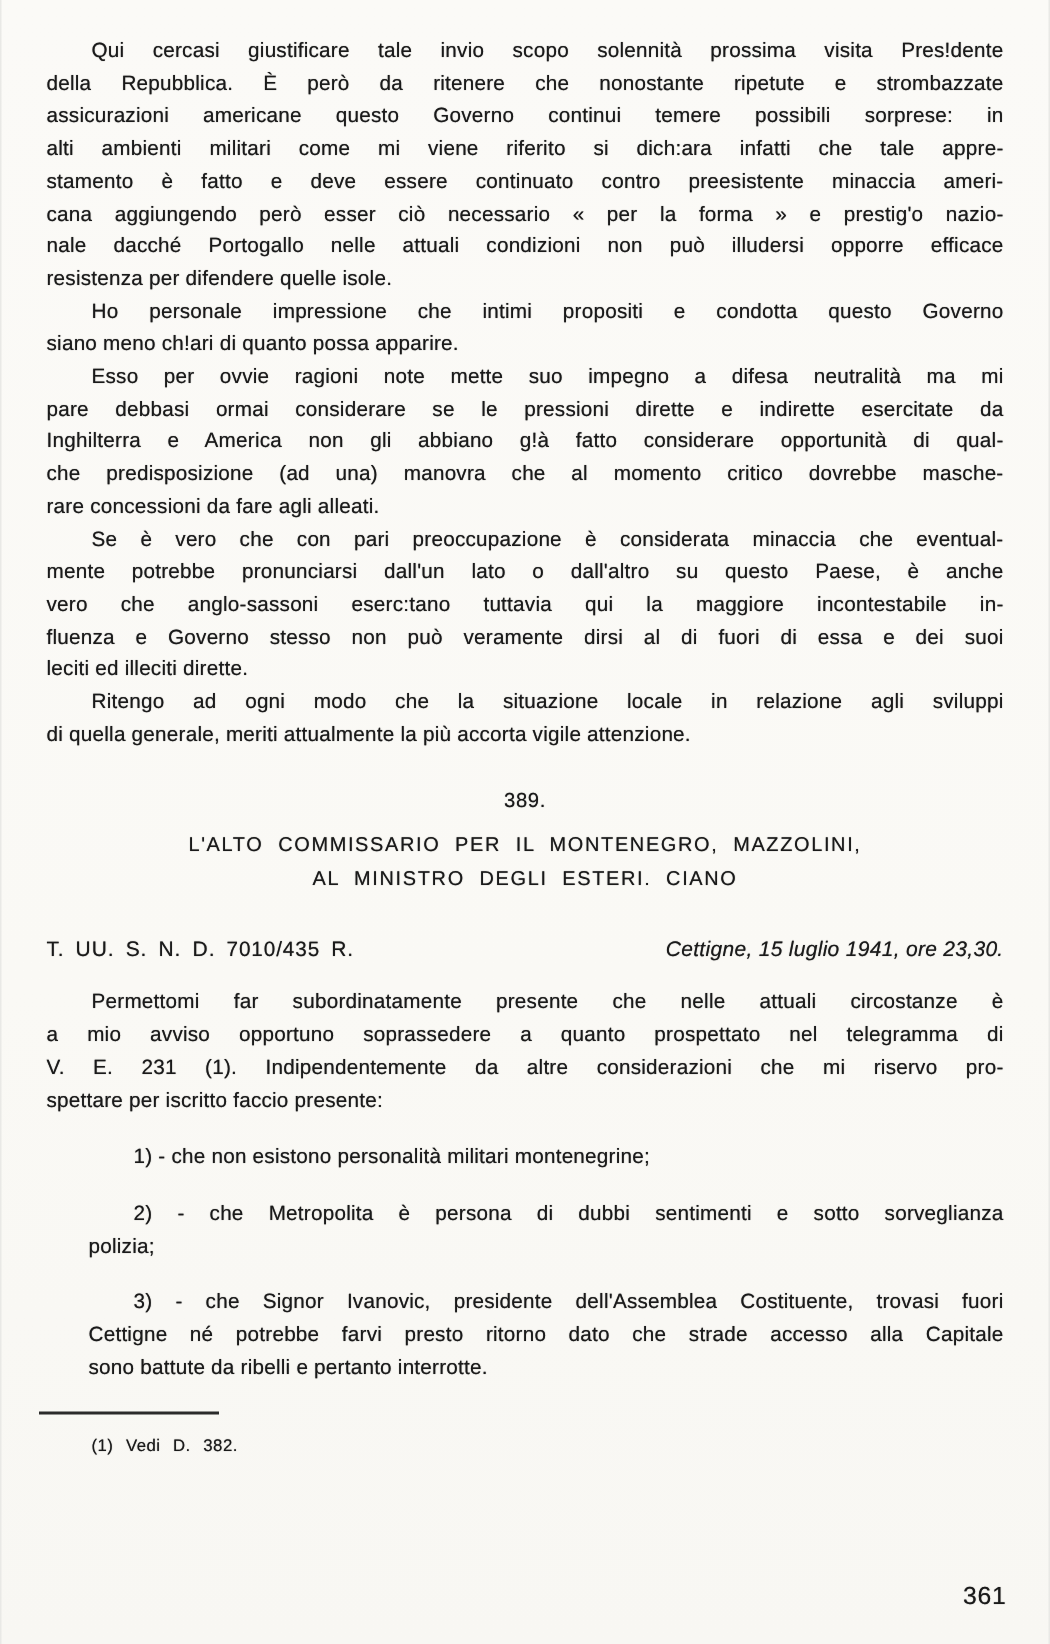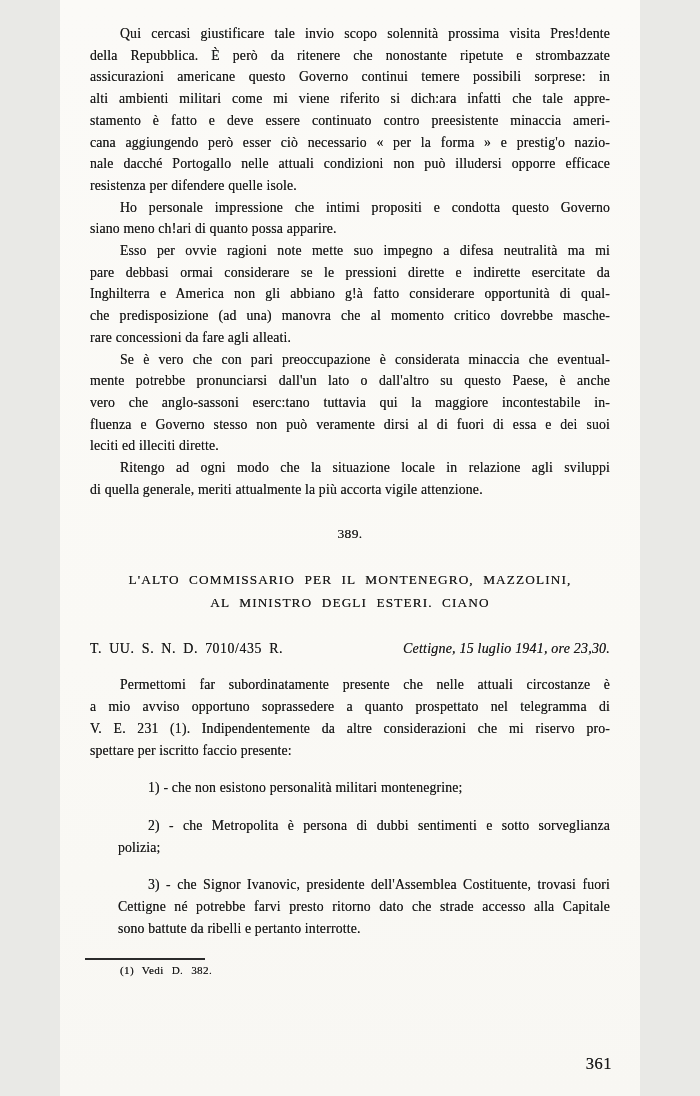--- a/index.html
+++ b/index.html
@@ -1,24 +1,24 @@
 <!DOCTYPE html>
 <html><head>
 <meta charset="utf-8">
 <style>
   html, body { margin: 0; padding: 0; }
   body { background: #e9e9e6; }
 
   .page {
     position: relative;
-    width: 580px;
+    width: 698px;
     height: 1096px;
     margin: 0 auto;
     background: linear-gradient(180deg, #fbfaf7 0%, #faf9f5 60%, #f8f7f3 100%);
-    font-family: Liberation Serif, serif;
+    font-family: Liberation Sans, sans-serif;
     color: #1a1a1a;
     text-shadow: 0 0 0.6px rgba(22,22,22,0.72);
     overflow: hidden;
   }
 
   .column {
     position: absolute;
     left: 30px;
     right: 30px;
     top: 23px;
@@ -35,21 +35,21 @@
   .tline.indent { text-indent: 30px; }
 
   .doc-number {
     margin-top: 26px;
     text-align: center;
     font-size: 13.5px;
     letter-spacing: 0.4px;
   }
 
   .heading {
-    margin-top: 26px;
+    margin-top: 10px;
     text-align: center;
     font-size: 13.3px;
     line-height: 23px;
     letter-spacing: 1.1px;
     word-spacing: 5px;
   }
 
   .meta-row {
     margin-top: 27px;
     display: flex;
@@ -76,21 +76,21 @@
 
   .footnote-rule {
     margin-top: 18px;
     margin-left: -5px;
     width: 120px;
     height: 0;
     border-top: 2px solid #2b2b2b;
   }
 
   .footnote {
-    margin-top: 4px;
+    margin-top: 15px;
     padding-left: 30px;
     font-size: 11.2px;
     letter-spacing: 0.3px;
     word-spacing: 5px;
   }
 
   .page-number {
     position: absolute;
     right: 28px;
     bottom: 22px;

